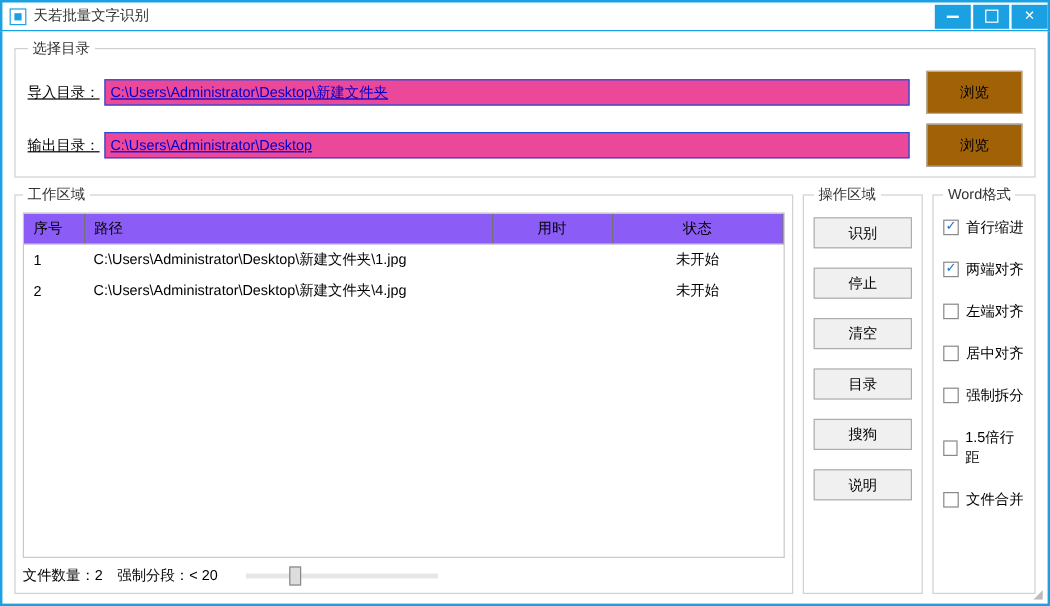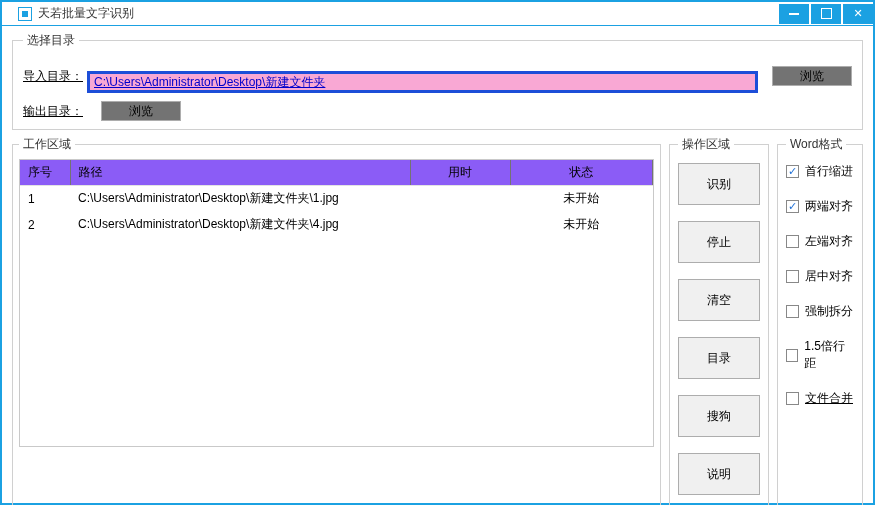--- a/index.html
+++ b/index.html
@@ -1,53 +1,53 @@
 <!DOCTYPE html>
 <html><head>
 <meta charset="utf-8">
 <style>
 * { box-sizing: border-box; margin: 0; padding: 0; font-family: "Microsoft YaHei", SimSun, Arial, sans-serif; font-size: 12px; }
 body { background: #fff; width: 875px; height: 505px; position: relative; }
-.titlebar { height: 26px; background: #fff; border-bottom: 1px solid #1ba1e2; display: flex; align-items: center; padding-left: 16px; border-top: 2px solid #1ba1e2; border-left: 2px solid #1ba1e2; border-right: 2px solid #1ba1e2; }
+.titlebar { height: 26px; background: #fff; border-bottom: 1px solid #1ba1e2; display: flex; align-items: center; padding-left: 6px; border-top: 2px solid #1ba1e2; border-left: 2px solid #1ba1e2; border-right: 2px solid #1ba1e2; }
 .titlebar-icon { width: 14px; height: 14px; border: 1px solid #1ba1e2; margin-right: 6px; display: flex; align-items: center; justify-content: center; }
 .titlebar-icon::after { content: ''; width: 6px; height: 6px; background: #1ba1e2; }
 .titlebar-title { flex: 1; color: #333; }
 .titlebar-buttons { display: flex; }
 .tb-btn { width: 30px; height: 20px; background: #1ba1e2; margin-left: 2px; display: flex; align-items: center; justify-content: center; color: #fff; cursor: pointer; }
 .tb-btn.min::after { content: ''; width: 10px; height: 2px; background: #fff; }
 .tb-btn.max::after { content: ''; width: 9px; height: 9px; border: 1px solid #fff; }
 .tb-btn.close::before { content: '✕'; font-size: 11px; }
 .content { padding: 6px 10px 4px 10px; border-left: 2px solid #1ba1e2; border-right: 2px solid #1ba1e2; border-bottom: 2px solid #1ba1e2; height: calc(505px - 26px); position: relative; }
 fieldset { border: 1px solid #d0d0d0; padding: 10px 10px 8px 10px; margin-bottom: 6px; }
 legend { padding: 0 4px; color: #333; }
 .dir-row { display: flex; align-items: center; margin-bottom: 8px; }
 .dir-row:last-child { margin-bottom: 0; }
 .dir-label { width: 64px; text-decoration: underline; }
-.dir-input { flex: 1; height: 22px; border: 3px solid #1d4ed8; padding: 0 4px; color: #0000cc; text-decoration: underline; background: #f9a8d4; margin-top: 12px; }
-.browse-btn { width: 80px; height: 20px; margin-left: 14px; background: #737373; border: 1px solid #adadad; cursor: pointer; }
+.dir-input { flex: 1; height: 22px; border: 1px solid #1d4ed8; padding: 0 4px; color: #0000cc; text-decoration: underline; background: #ec4899; }
+.browse-btn { width: 80px; height: 36px; margin-left: 14px; background: #a16207; border: 1px solid #adadad; cursor: pointer; }
 .lower { display: flex; gap: 8px; }
 .work-fs { flex: 1; display: flex; flex-direction: column; padding: 6px; }
 .table-wrap { border: 1px solid #c9c9c9; height: 288px; overflow: auto; position: relative; background: #fff; }
 table { width: 100%; border-collapse: collapse; }
 th { text-align: left; font-weight: normal; background: #8b5cf6; border-bottom: 1px solid #e3e3e3; border-right: 1px solid #737373; padding: 4px 8px; height: 24px; }
 td { padding: 4px 8px; height: 22px; border-bottom: 1px solid transparent; }
 .col-seq { width: 50px; }
 .col-path { width: 340px; }
 .col-time { width: 100px; text-align: center; }
 .col-status { text-align: center; }
 .footer-row { display: flex; align-items: center; padding-top: 6px; gap: 12px; }
 .slider-wrap { display: flex; align-items: center; margin-left: 8px; }
 .slider { width: 160px; height: 4px; background: #e6e6e6; position: relative; margin: 0 4px; }
 .slider-thumb { position: absolute; left: 36px; top: -6px; width: 10px; height: 16px; background: #ddd; border: 1px solid #888; }
 .ops-fs { width: 100px; padding: 10px 8px; }
-.ops-btn { width: 100%; height: 42px; margin-bottom: 16px; background: #f0f0f0; border: 1px solid #adadad; cursor: pointer; }
+.ops-btn { width: 100%; height: 26px; margin-bottom: 16px; background: #f0f0f0; border: 1px solid #adadad; cursor: pointer; }
 .ops-btn:last-child { margin-bottom: 0; }
 .word-fs { width: 86px; padding: 10px 8px; }
 .chk-row { display: flex; align-items: center; margin-bottom: 18px; cursor: pointer; }
-.chk-row:last-child { margin-bottom: 0; text-decoration: underline; }
+.chk-row:last-child { margin-bottom: 0; }
 .chk { width: 13px; height: 13px; border: 1px solid #888; margin-right: 6px; display: flex; align-items: center; justify-content: center; background: #fff; }
 .chk.checked::after { content: '✓'; color: #1e6fd6; font-size: 11px; line-height: 1; }
 .resize { position: absolute; right: 4px; bottom: 4px; width: 12px; height: 12px; }
 .resize::after { content: '◢'; color: #bbb; font-size: 10px; position: absolute; right: 0; bottom: -2px; }
 .watermark { position: absolute; right: 14px; bottom: 8px; font-size: 22px; font-weight: bold; font-style: italic; letter-spacing: 2px; pointer-events: none; }
 .watermark .g { color: #2ecc71; }
 .watermark .b { color: #3498db; }
 </style>
 </head>
 <body>
@@ -66,20 +66,21 @@
 
   <fieldset>
     <legend>选择目录</legend>
     <div class="dir-row">
       <span class="dir-label">导入目录：</span>
       <input class="dir-input" value="C:\Users\Administrator\Desktop\新建文件夹" style="">
       <button class="browse-btn">浏览</button>
     </div>
     <div class="dir-row">
       <span class="dir-label">输出目录：</span>
+      <input class="dir-input" value="C:\Users\Administrator\Desktop" style="">
       <button class="browse-btn">浏览</button>
     </div>
   </fieldset>
 
   <div class="lower">
 
     <fieldset class="work-fs">
       <legend>工作区域</legend>
       <div class="table-wrap">
         <table>
@@ -99,20 +100,31 @@
                 <td class="col-status">未开始</td>
               </tr>
               <tr>
                 <td class="col-seq">2</td>
                 <td class="col-path">C:\Users\Administrator\Desktop\新建文件夹\4.jpg</td>
                 <td class="col-time"></td>
                 <td class="col-status">未开始</td>
               </tr>
             </tbody>
         </table>
+      </div>
+      <div class="footer-row">
+        <span><span>文件数量：</span><span>2</span></span>
+        <span><span>强制分段：</span><span>&lt; 20</span></span>
+        <div class="slider-wrap">
+          <div class="slider">
+              <div class="slider-thumb"></div>
+            </div>
+        </div>
+        <div style="flex:1"></div>
+        <div class="resize"></div>
       </div>
     </fieldset>
 
     <fieldset class="ops-fs">
       <legend>操作区域</legend>
       <button class="ops-btn">识别</button>
       <button class="ops-btn">停止</button>
       <button class="ops-btn">清空</button>
       <button class="ops-btn">目录</button>
       <button class="ops-btn">搜狗</button>

